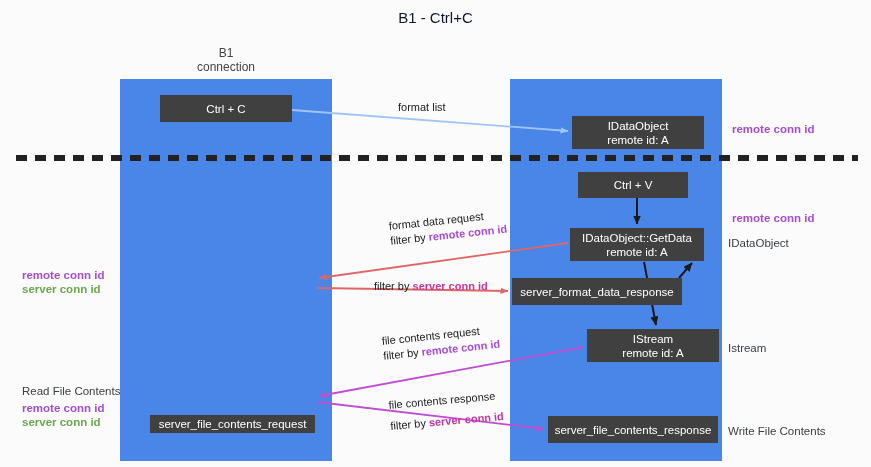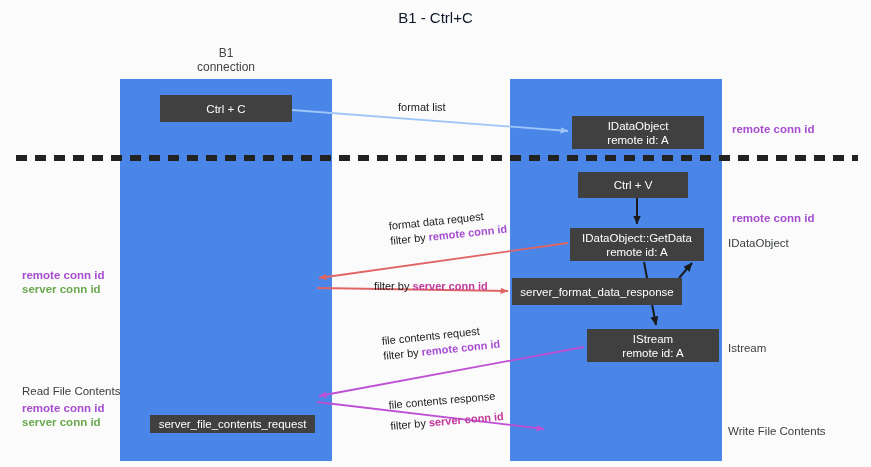--- a/index.html
+++ b/index.html
@@ -231,20 +231,23 @@
 
   <div class="node orange" id="n-istream">
     <span>IStream</span>
     <span class="l2">remote id: A</span>
   </div>
 
   <div class="node orange" id="n-sfcreq">
     <span>server_file_contents_request</span>
   </div>
 
+  <div class="node orange" id="n-sfcresp">
+    <span>server_file_contents_response</span>
+  </div>
 
   <div class="edge-text" id="et-formatlist">
     <span class="ln">format list</span>
   </div>
 
   <div class="edge-text" id="et-fdreq">
     <span class="ln">format data request</span>
     <span class="ln">
       <span>filter by </span><span class="hi-remote">remote conn id</span>
     </span>

